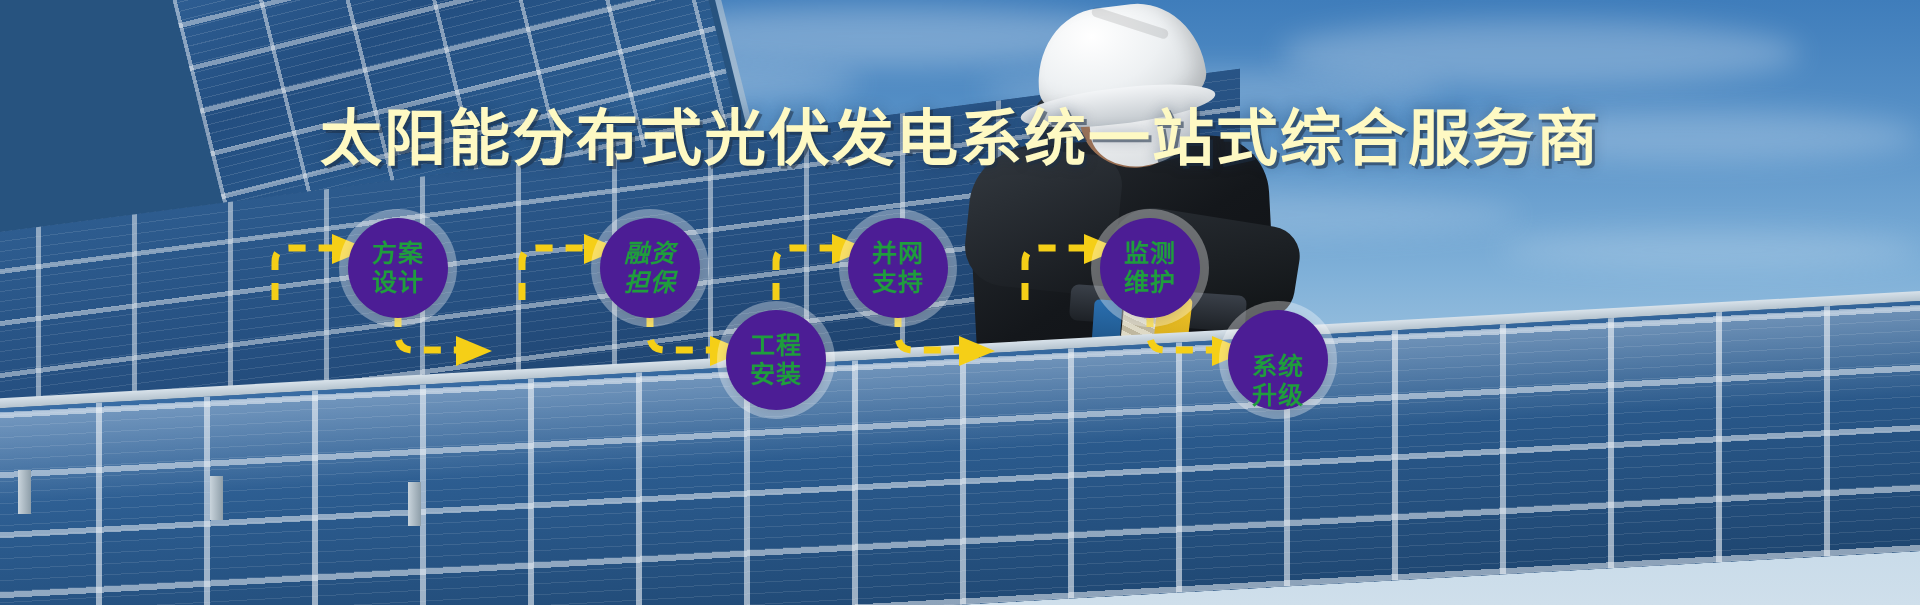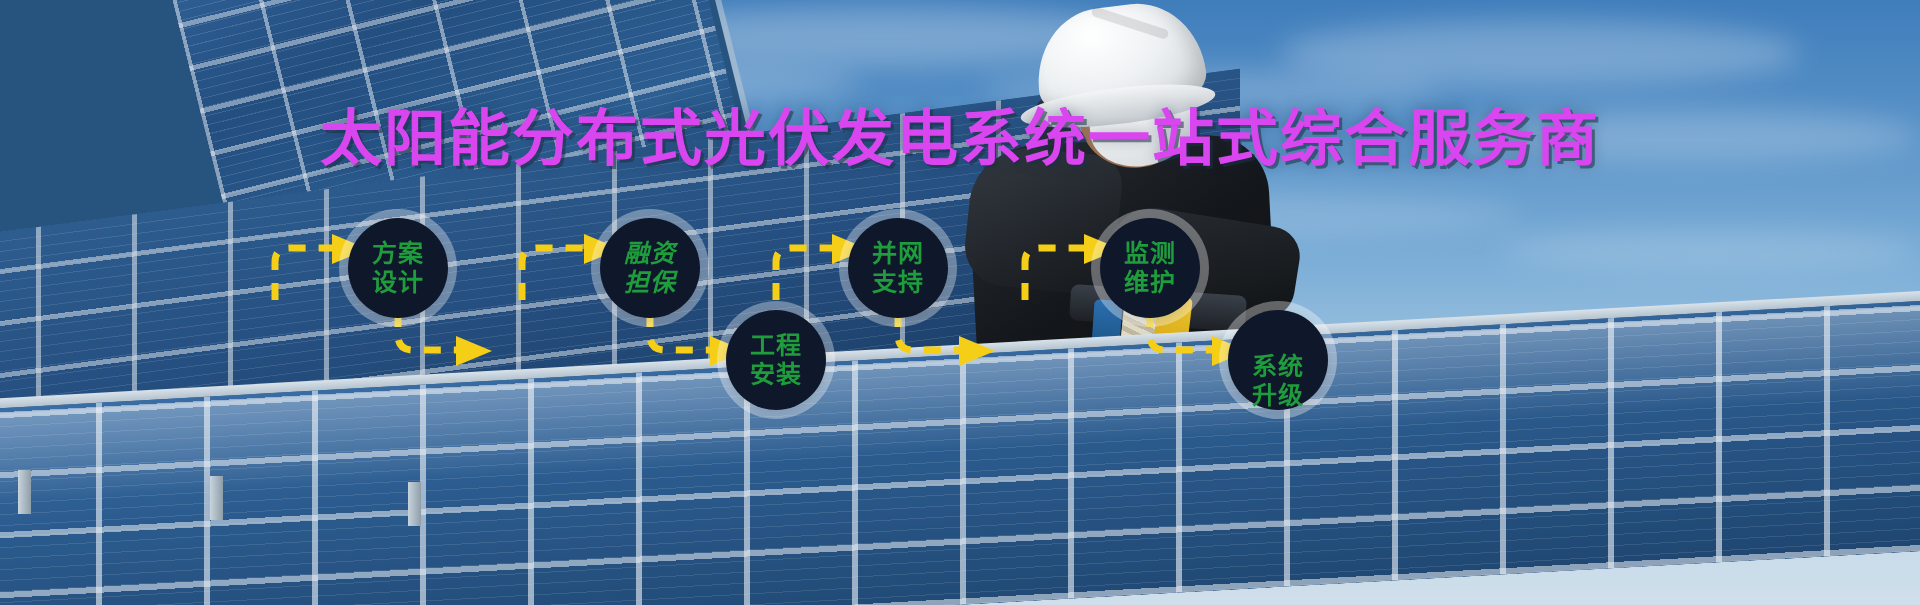--- a/index.html
+++ b/index.html
@@ -200,33 +200,33 @@
   }
   .w-rope{
     position:absolute;left:182px;top:284px;width:54px;height:86px;
     background:repeating-linear-gradient(20deg,#e9e4cf 0 5px,#c8c0a6 5px 10px);
     border-radius:22px;transform:rotate(6deg);opacity:.95;
   }
 
   
   #title{
     position:absolute;left:0;right:0;top:108px;text-align:center;
-    font-size:62px;line-height:1;font-weight:bold;color:#d946ef;
+    font-size:62px;line-height:1;font-weight:bold;color:#fef9c3;
     letter-spacing:2px;white-space:nowrap;
     text-shadow:
       3px 3px 0 rgba(30,48,70,.55),
       0 0 14px rgba(20,40,70,.35);
     z-index:40;
   }
 
   
   .node{
     position:absolute;z-index:45;
     width:100px;height:100px;border-radius:50%;
-    background:#0f172a;
+    background:#4c1d95;
     box-shadow:0 0 0 9px rgba(255,255,255,.34), 0 3px 10px rgba(0,0,0,.18);
     display:flex;flex-direction:column;align-items:center;justify-content:center;
     color:#1f9d3d;font-weight:bold;font-size:25px;line-height:1.16;
     letter-spacing:1px;text-align:center;
   }
   .node .l2{display:block;}
 
   
   .flow-svg{position:absolute;left:0;top:0;width:1920px;height:605px;z-index:42;pointer-events:none;}
   .dash{

